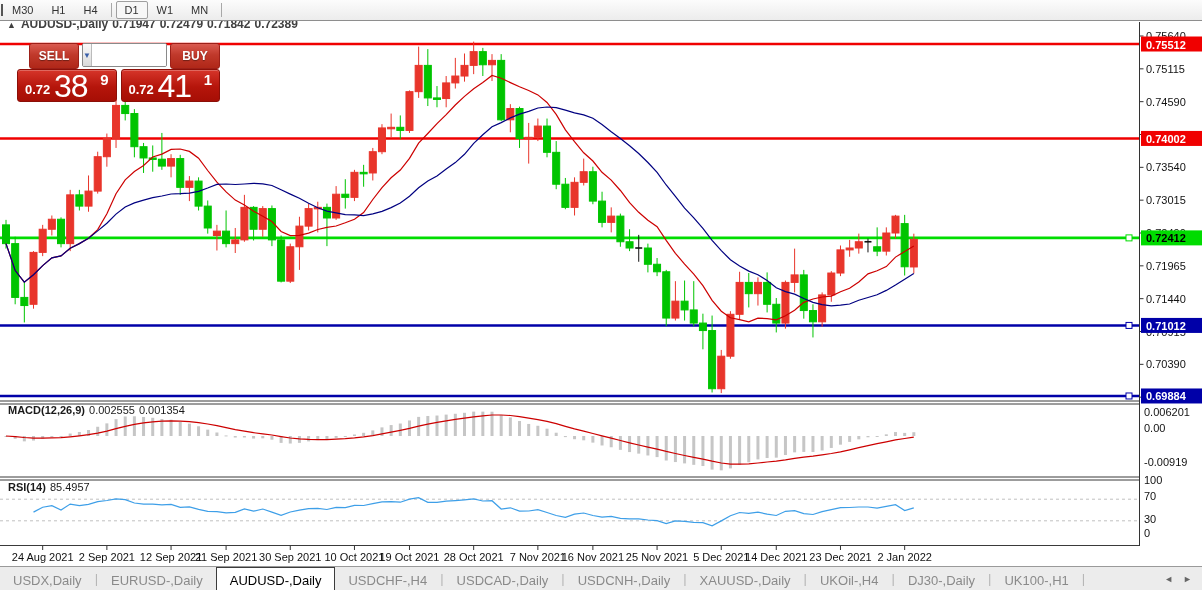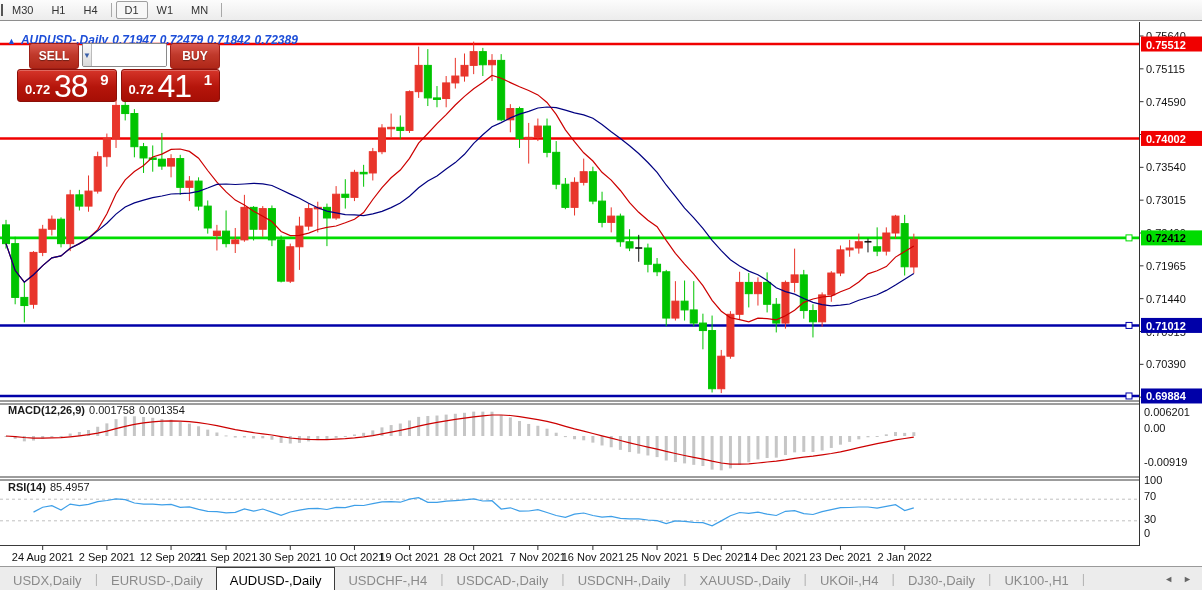--- a/index.html
+++ b/index.html
@@ -10,21 +10,21 @@
   
   .toolbar{position:absolute;left:0;top:0;width:100%;height:20px;z-index:6;
            background:linear-gradient(#fcfcfc,#ececec);border-bottom:1px solid #8e8e8e;
            display:flex;align-items:center;font-size:11px;color:#333;}
   .tf-btn{padding:2px 9px;height:14px;line-height:14px;cursor:default;}
   .tf-btn.active{background:#f7f7f7;border:1px solid #9f9f9f;border-radius:2px;padding:1px 8px;}
   .tb-sep{width:1px;height:14px;background:#a8a8a8;margin:0 4px;}
   .tb-frag{width:2px;height:12px;background:#555;margin-left:1px;}
 
   
-  .symbol-header{position:absolute;left:7px;top:33px;z-index:4;font-size:12px;font-weight:700;color:#1d4ed8;font-style:italic;}
+  .symbol-header{position:absolute;left:7px;top:17px;z-index:4;font-size:12px;font-weight:700;color:#404040;}
   .symbol-header .tri{font-size:9px;margin-right:5px;}
   .symbol-header span{margin-right:4px;}
 
   
   .trade-panel{position:absolute;left:5px;top:43px;z-index:7;width:215px;}
   .tp-row1{display:flex;gap:3px;align-items:stretch;height:24px;padding-left:24px;}
   .btn-trade{width:48px;height:24px;border:1px solid #9c2018;border-radius:3px;color:#fff;
              font-size:12px;font-weight:700;display:flex;align-items:center;justify-content:center;
              background:linear-gradient(#da5a50,#c0392b 45%,#b02718);text-shadow:0 1px 1px rgba(0,0,0,.4);cursor:pointer;}
   .spinner{flex:1;display:flex;border:1px solid #8a8a8a;border-radius:2px;overflow:hidden;background:#fff;}
@@ -506,21 +506,21 @@
     </div>
     <div class="price-box">
       <span class="px-prefix">0.72</span>
       <span class="px-big">41</span>
       <span class="px-pip">1</span>
     </div>
   </div>
 </div>
 
 <div class="ind-label" id="macd-label">
-  <b>MACD(12,26,9)</b><span>0.001758</span><span>0.001354</span>
+  <b>MACD(12,26,9)</b><span>0.002555</span><span>0.001354</span>
 </div>
 <div class="ind-label" id="rsi-label">
   <b>RSI(14)</b><span>85.4957</span>
 </div>
 
 <div class="tabbar">
   <div id="tab-items" style="display:flex;align-items:stretch;">
       <div class="tab">USDX,Daily</div>
       <div class="tab-sep">|</div>
       <div class="tab">EURUSD-,Daily</div>

